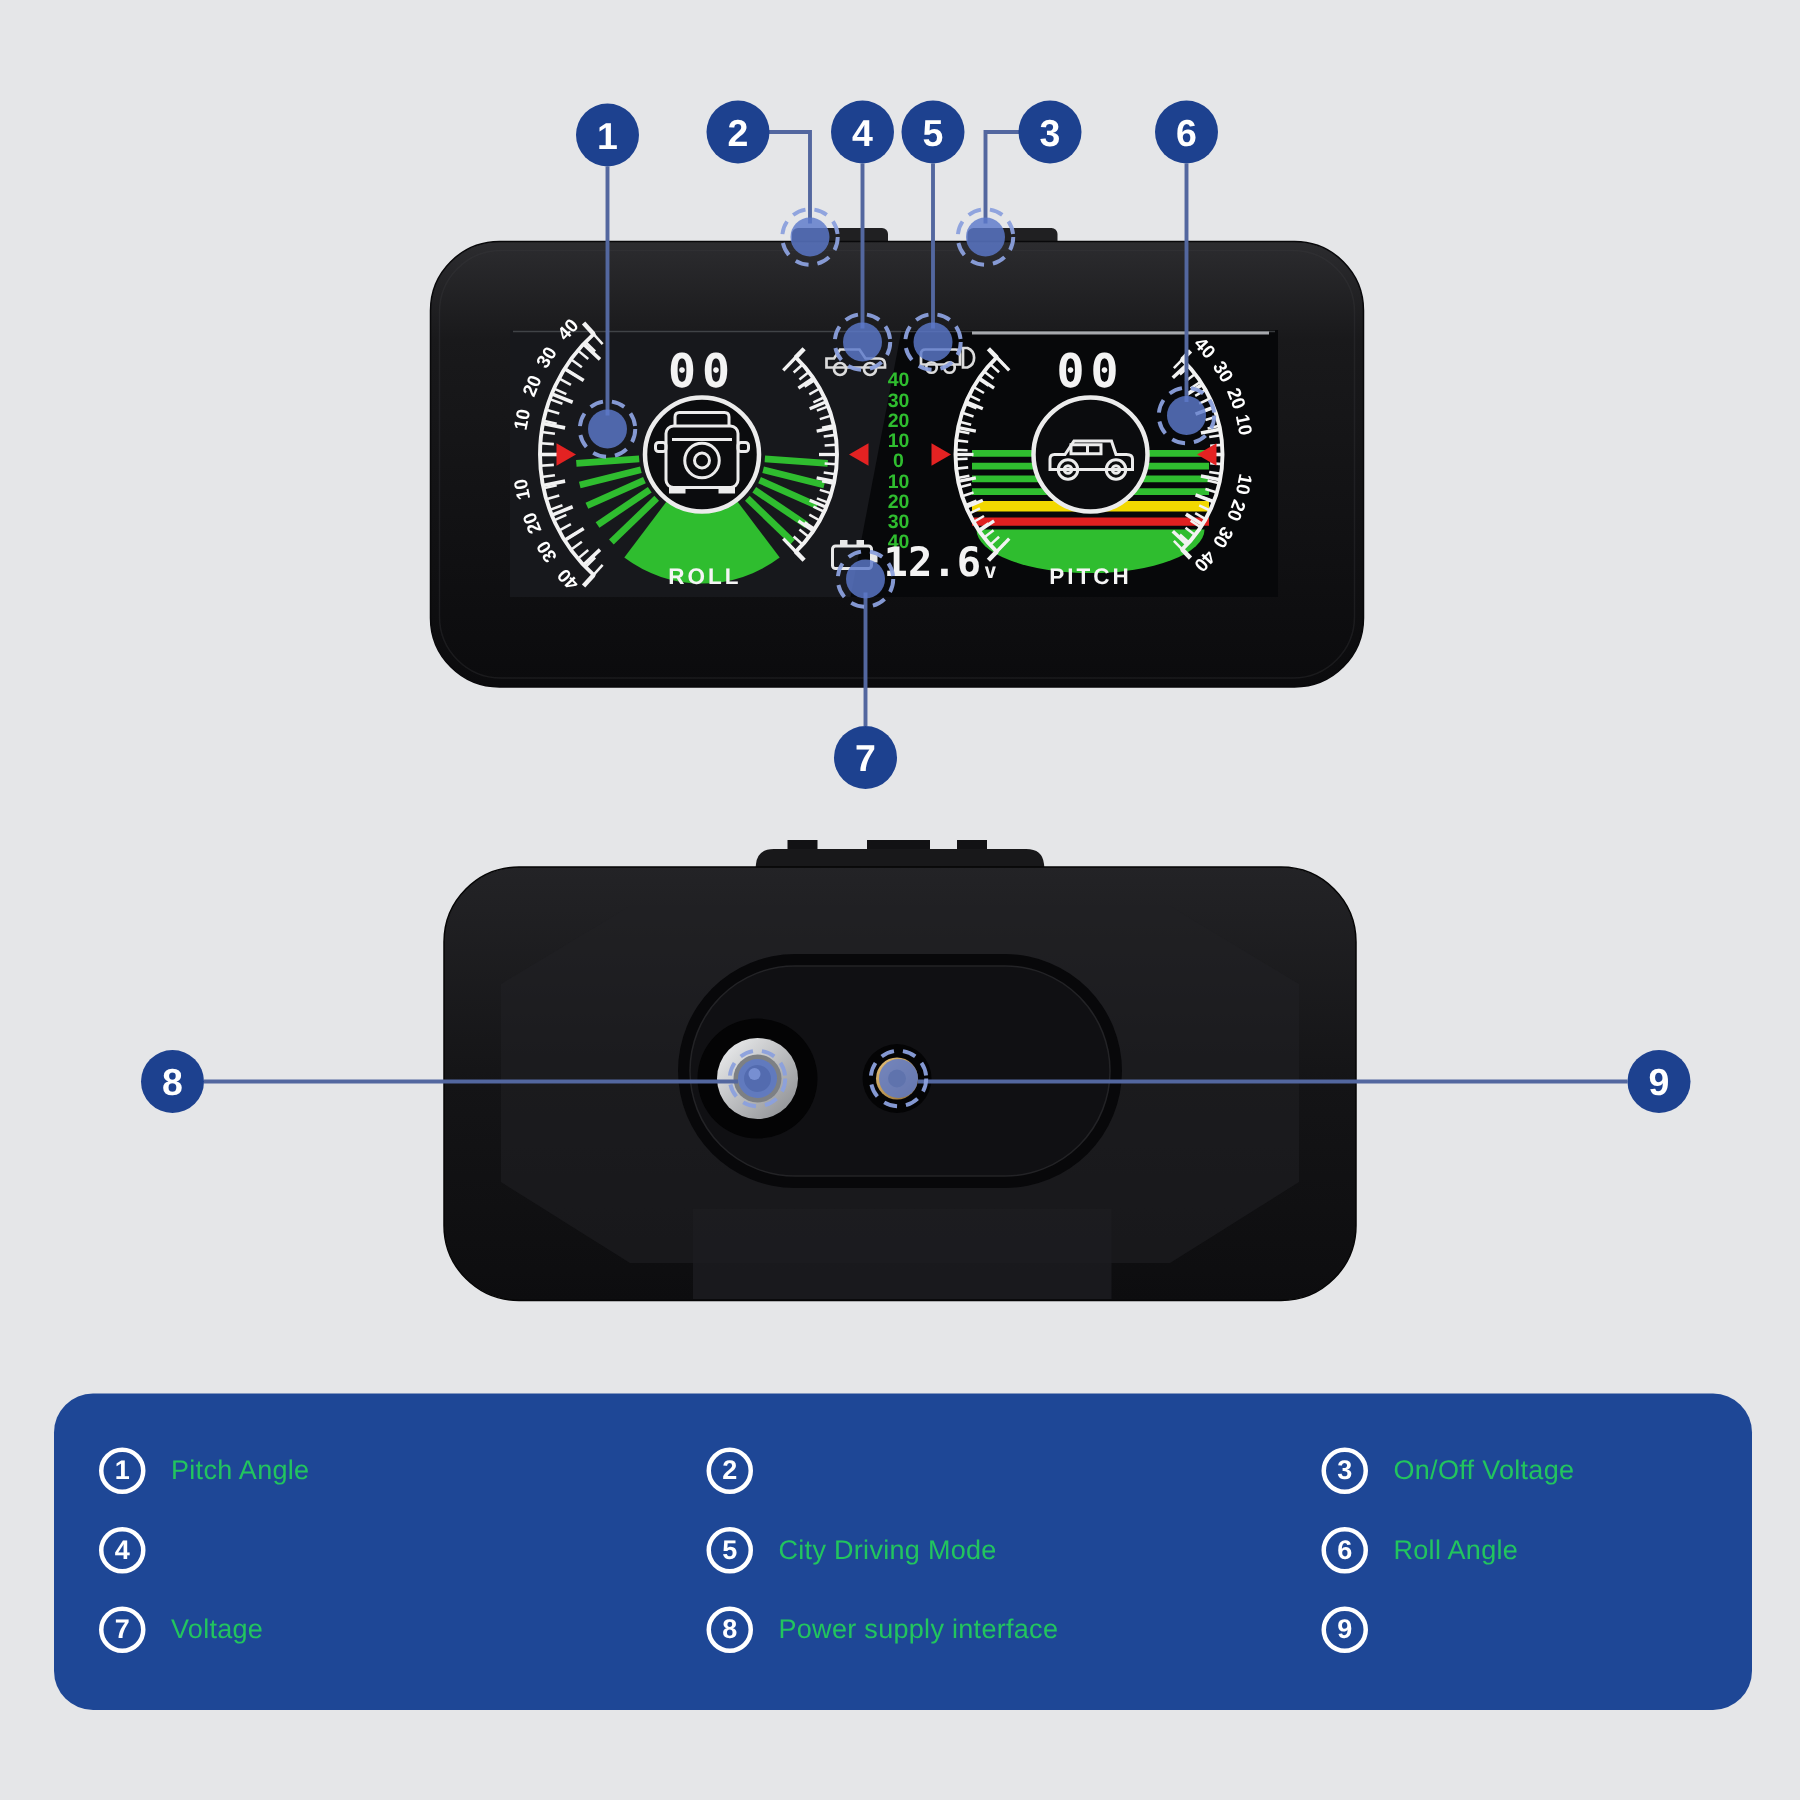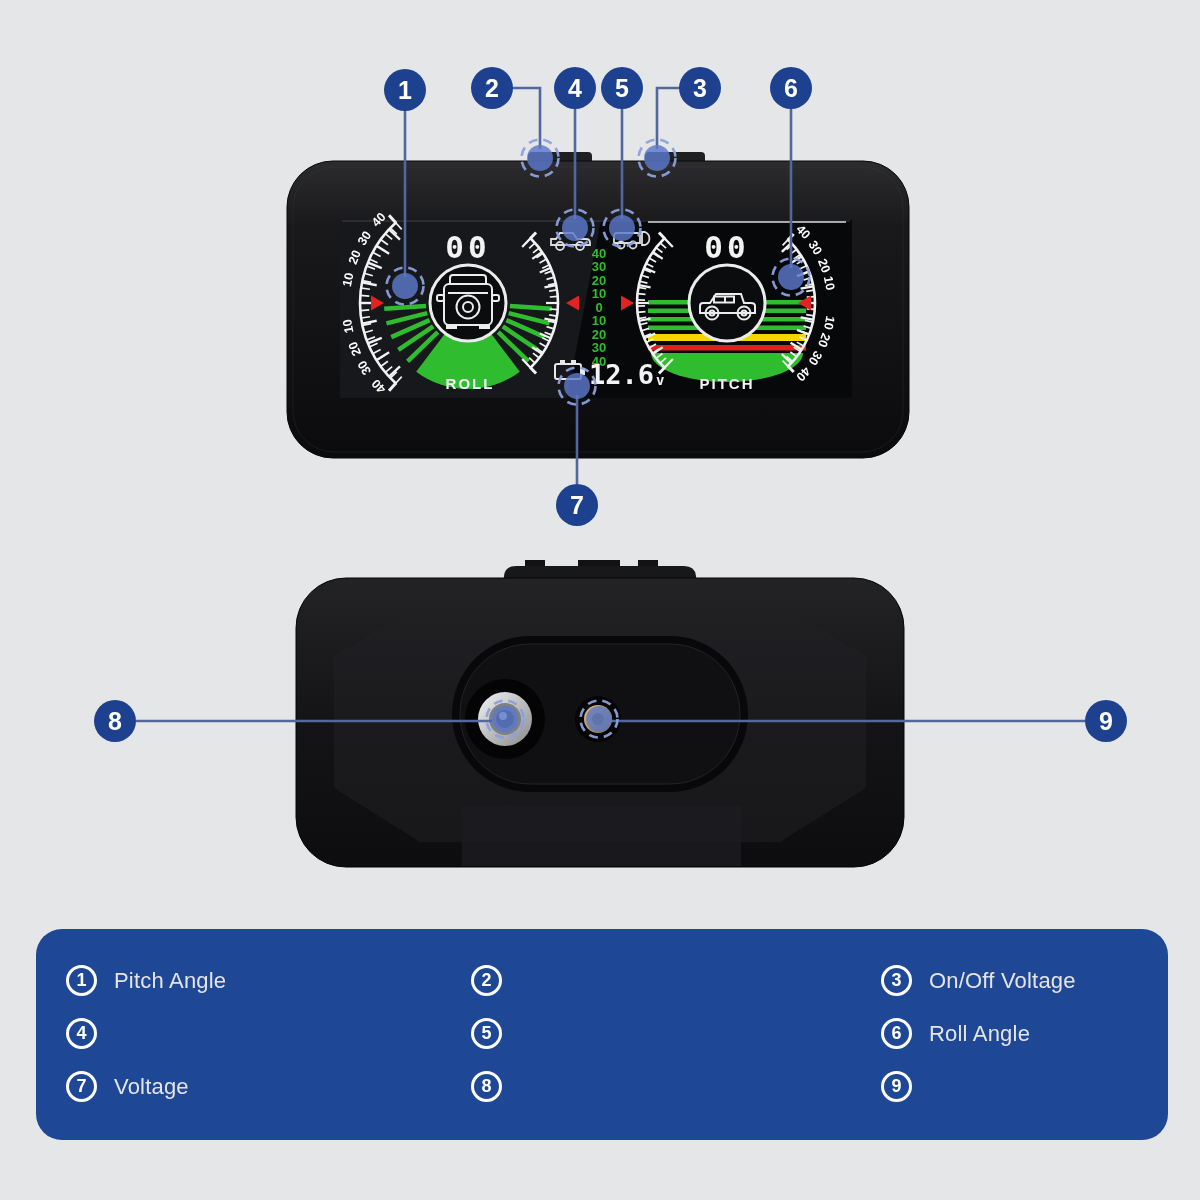--- a/index.html
+++ b/index.html
@@ -16,21 +16,21 @@
   .marker-disc{fill:#5b79cb;opacity:.82;}
   .marker-ring{fill:none;stroke:#8ba0dd;stroke-width:2.6;stroke-dasharray:9 6;opacity:.95;}
 
   .legend{position:absolute;left:36px;top:929px;width:1132px;height:211px;border-radius:26px;
           box-sizing:border-box;padding:36px 18px 0 30px;}
   .legend-grid{display:grid;grid-template-columns:405px 410px 1fr;row-gap:22px;}
   .legend-item{display:flex;align-items:center;gap:17px;}
   .badge{width:31px;height:31px;box-sizing:border-box;border:3px solid #fff;border-radius:50%;
          display:flex;align-items:center;justify-content:center;color:#fff;font-weight:bold;
          font-size:18px;flex:none;}
-  .lbl{font-size:22px;color:#e5e5e5;letter-spacing:.2px;white-space:nowrap;}
+  .lbl{font-size:18px;color:#22c55e;letter-spacing:.2px;white-space:nowrap;}
 </style>
 </head>
 <body>
 
 <div class="canvas" style="background: rgb(229, 230, 232);">
 
   <svg class="front-svg" viewBox="0 0 1200 560">
     <defs>
       <linearGradient id="bodyG" x1="0" y1="0" x2="0" y2="1">
         <stop offset="0" stop-color="#2c2c2f"></stop>
@@ -461,37 +461,39 @@
       </div>
       <div class="legend-item">
         <span class="badge">
             <span>4</span>
           </span>
       </div>
       <div class="legend-item">
         <span class="badge">
             <span>5</span>
           </span>
+        <span class="lbl">City Driving Mode</span>
       </div>
       <div class="legend-item">
         <span class="badge">
             <span>6</span>
           </span>
         <span class="lbl">Roll Angle</span>
       </div>
       <div class="legend-item">
         <span class="badge">
             <span>7</span>
           </span>
         <span class="lbl">Voltage</span>
       </div>
       <div class="legend-item">
         <span class="badge">
             <span>8</span>
           </span>
+        <span class="lbl">Power supply interface</span>
       </div>
       <div class="legend-item">
         <span class="badge">
             <span>9</span>
           </span>
       </div>
     </div>
   </div>
 </div>
 

